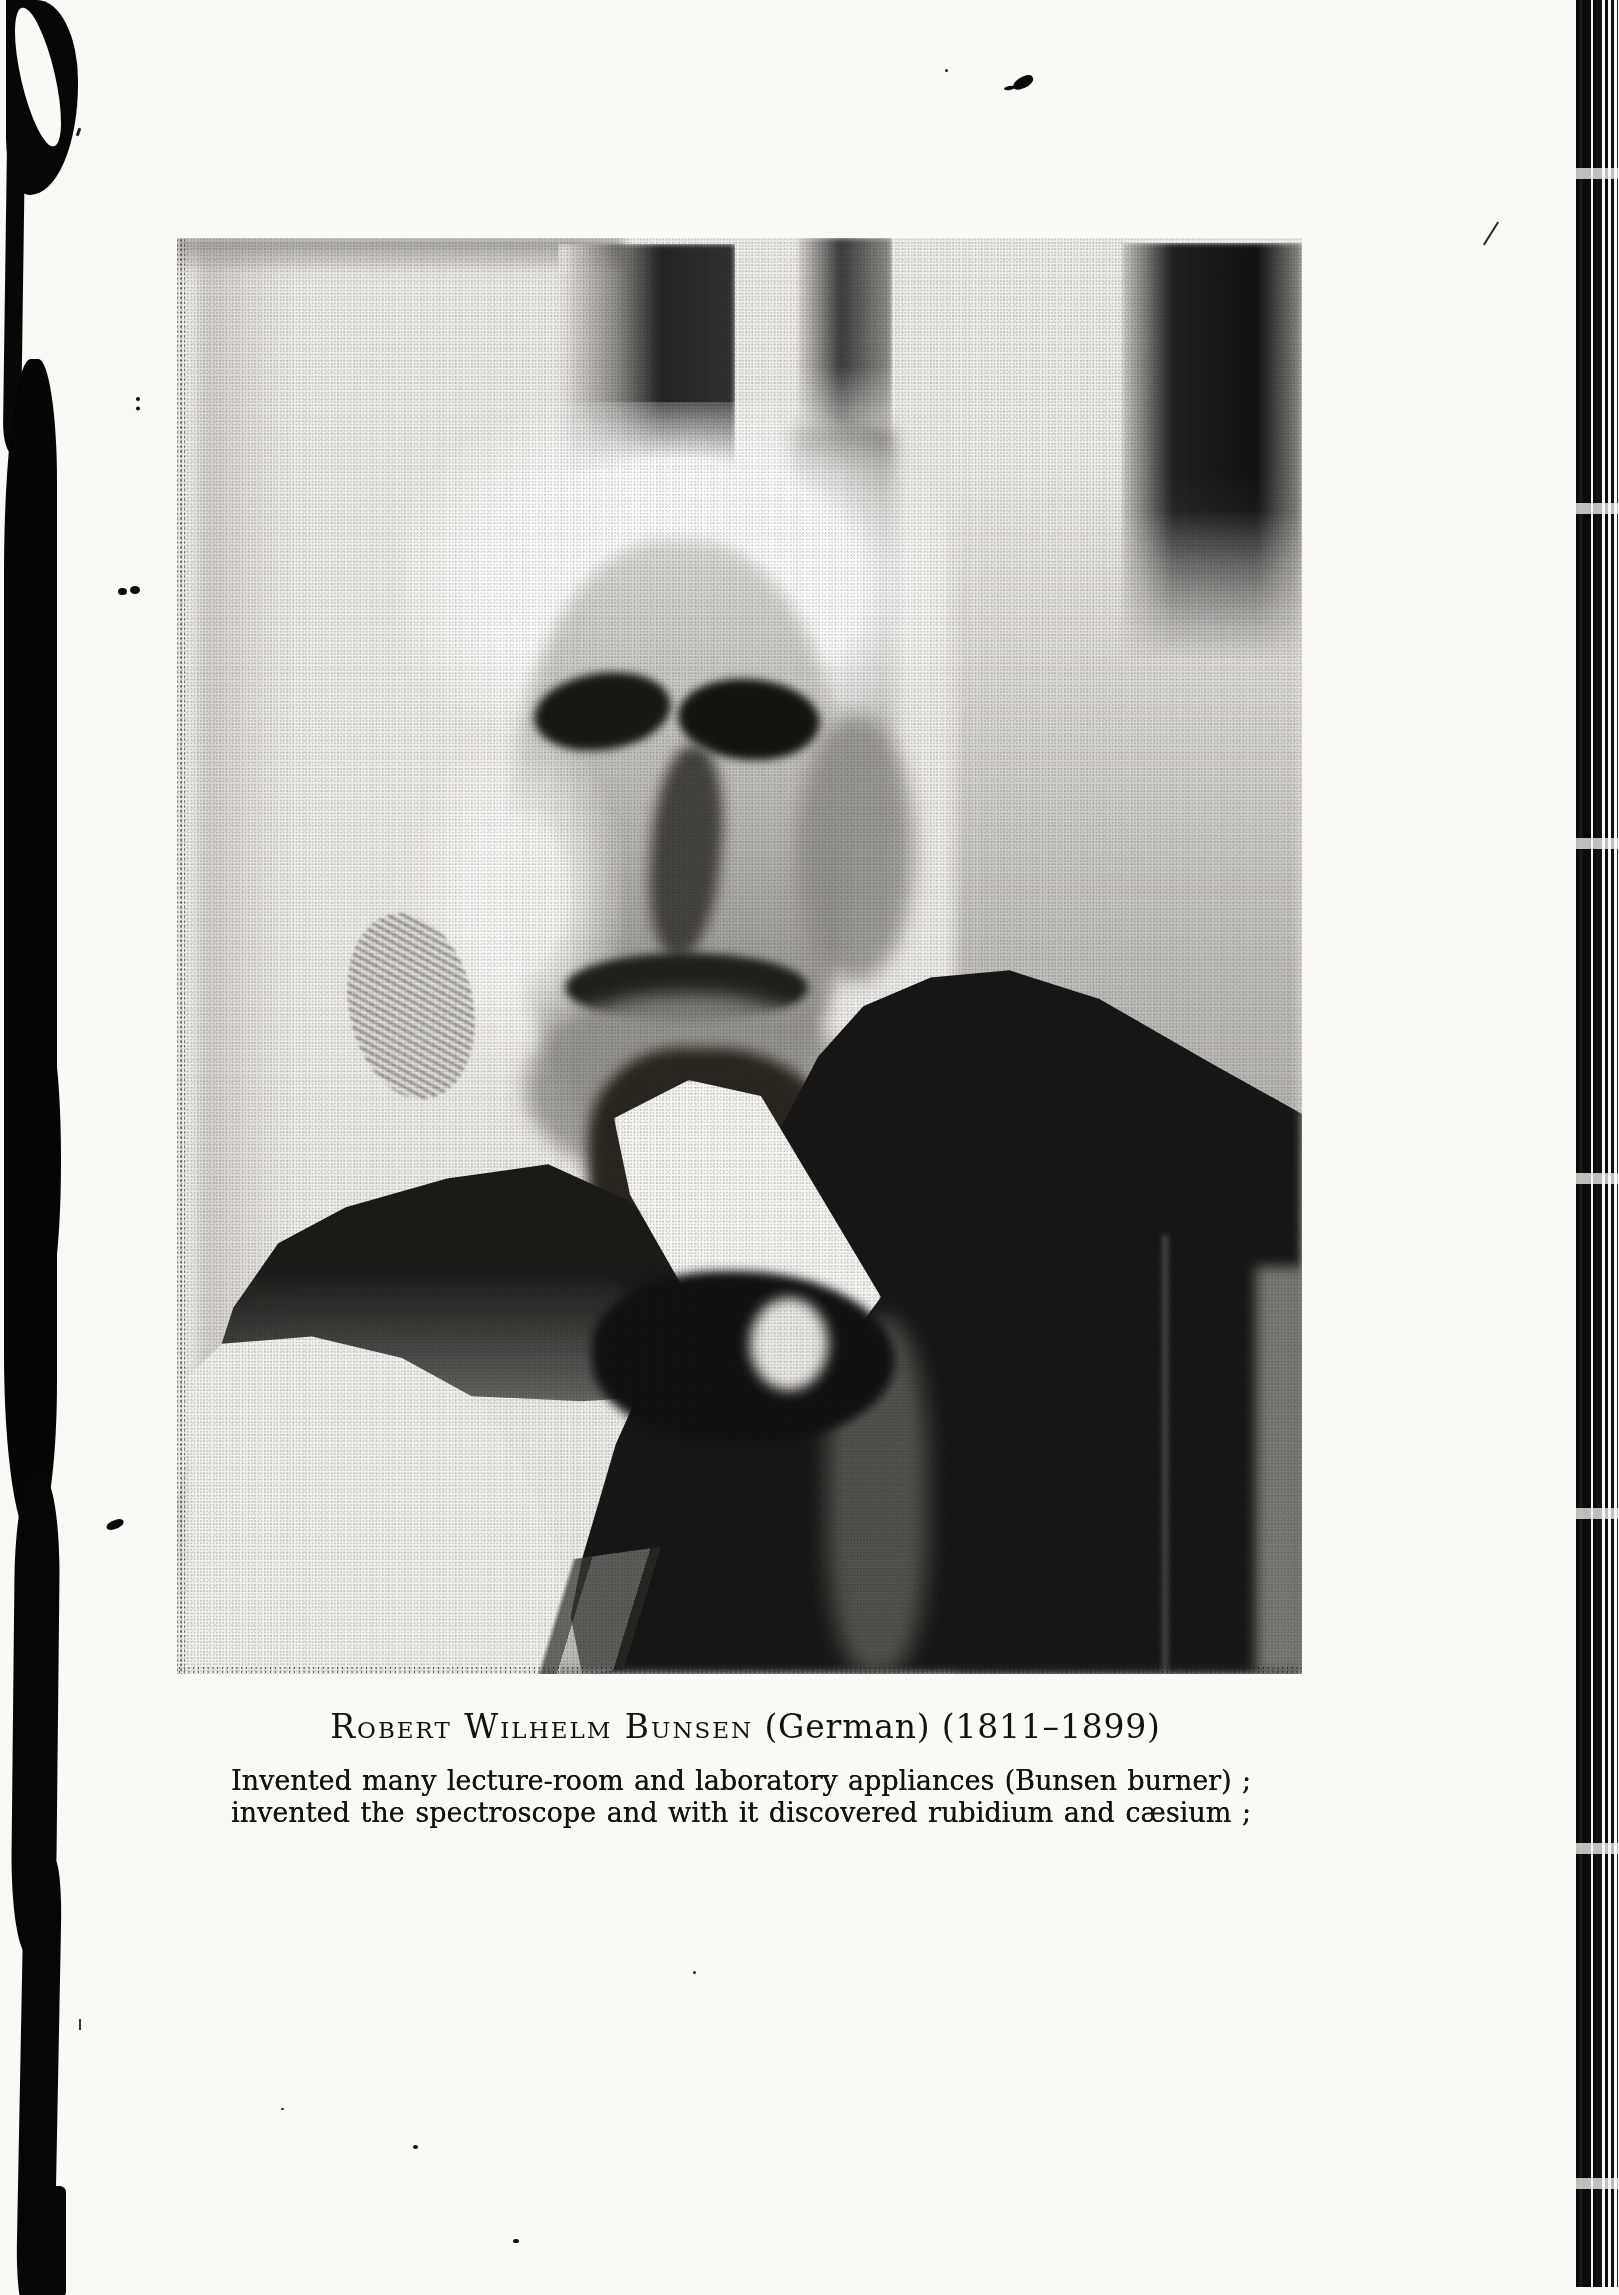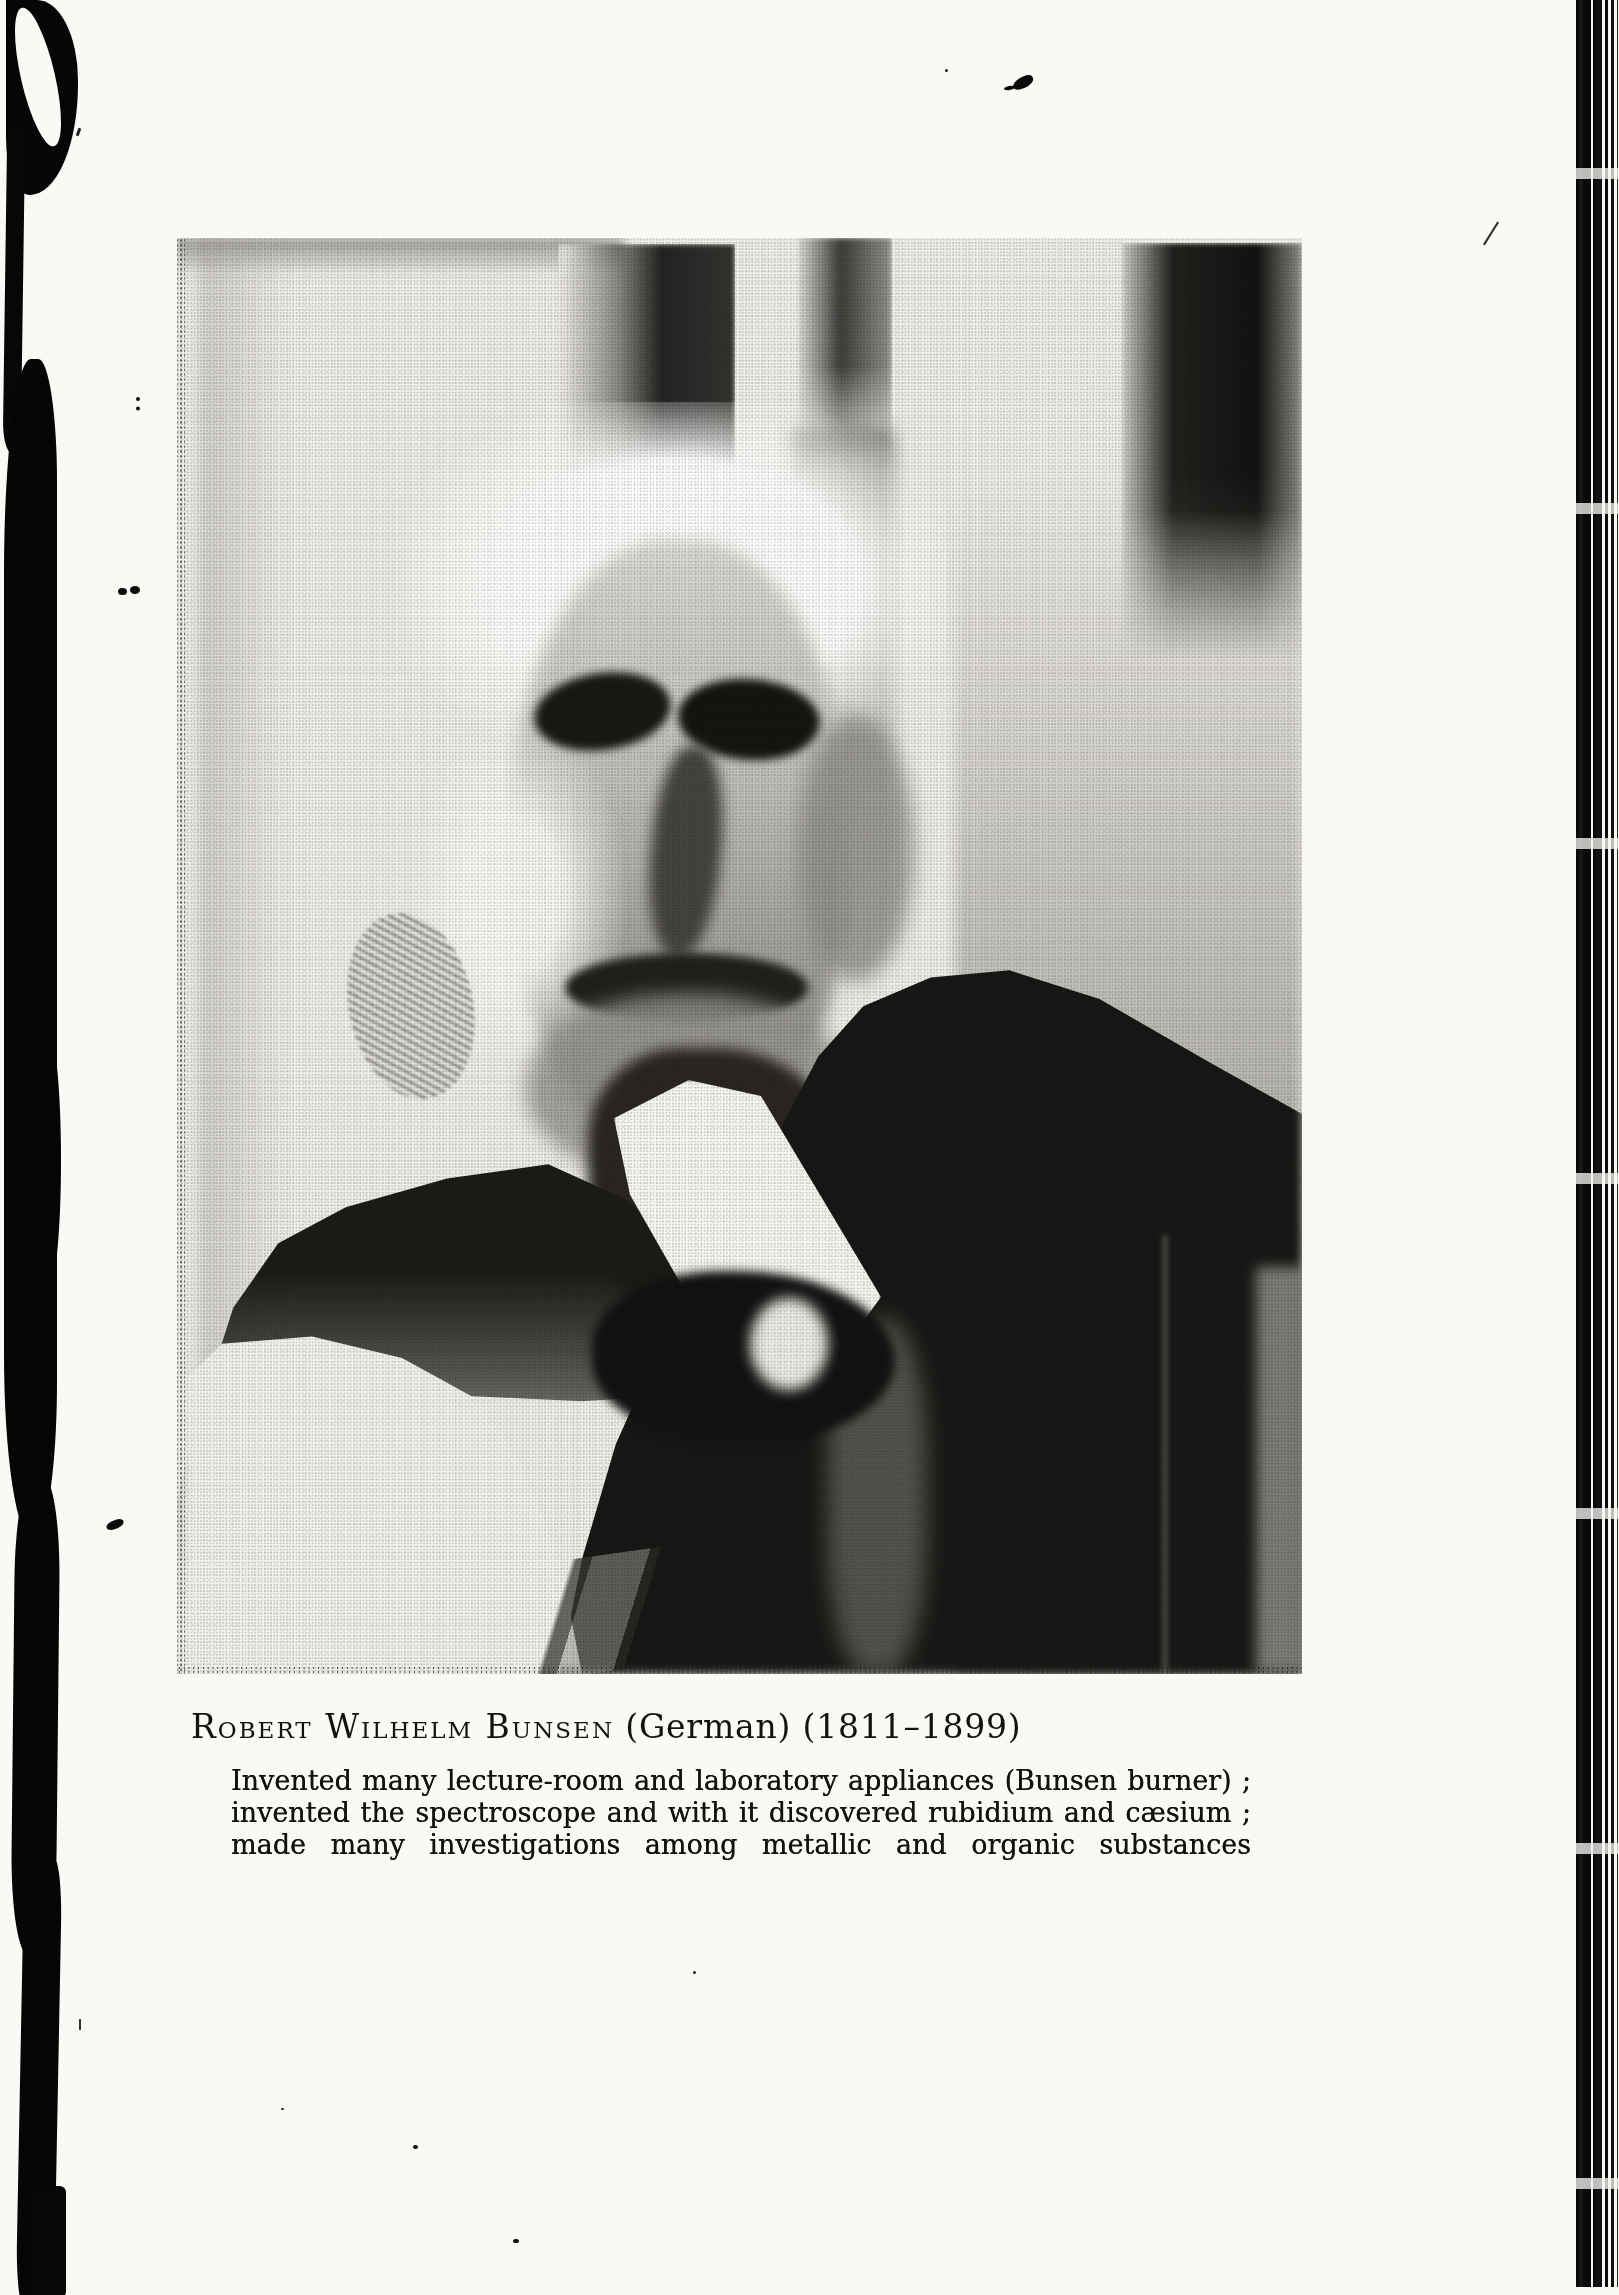--- a/index.html
+++ b/index.html
@@ -141,20 +141,21 @@
     background-size:3.2px 3.2px, 5.6px 5.6px;
     background-position:0 0, 1.6px 2.4px;
     opacity:.38;
   }
   .ph-edge-dust-l{left:-1.6px;top:0;width:9.6px;height:100%;background:radial-gradient(rgba(20,20,18,.8) 0.8px, transparent 1.1px);background-size:4px 4.8px;opacity:.8;}
   .ph-edge-dust-b{left:0;bottom:-0.8px;width:100%;height:8px;background:radial-gradient(rgba(20,20,18,.9) 0.8px, transparent 1.1px);background-size:4.8px 4px;opacity:.85;border-bottom:1.6px solid rgba(15,15,13,.6);}
 
   
   .cap-title{
     left:191px;top:1707px;width:1109px;
+    text-align:center;
     font-size:33px;
     letter-spacing:0.8px;
     color:#14120f;
     white-space:nowrap;
   }
   .cap-title .sc{font-variant:small-caps;letter-spacing:2px;margin-right:11.2px;}
   .caption-body{
     left:231px;top:1765px;width:1020px;
     font-size:27px;line-height:32px;
     color:#14120f;
@@ -229,17 +230,16 @@
     <div class="ph-edge-dust-b"></div>
   </div>
 
   <div class="abs cap-title">
     <span class="sc">Robert Wilhelm Bunsen</span><span>(German) (1811–1899)</span>
   </div>
 
   <div class="abs caption-body">
     <div class="cap-line">Invented many lecture-room and laboratory appliances (Bunsen burner) ;</div>
     <div class="cap-line">invented the spectroscope and with it discovered rubidium and cæsium ;</div>
-    <div class="cap-line">made many investigations among metallic and organic substances</div>
   </div>
 
 </div>
 
 
 </body></html>

